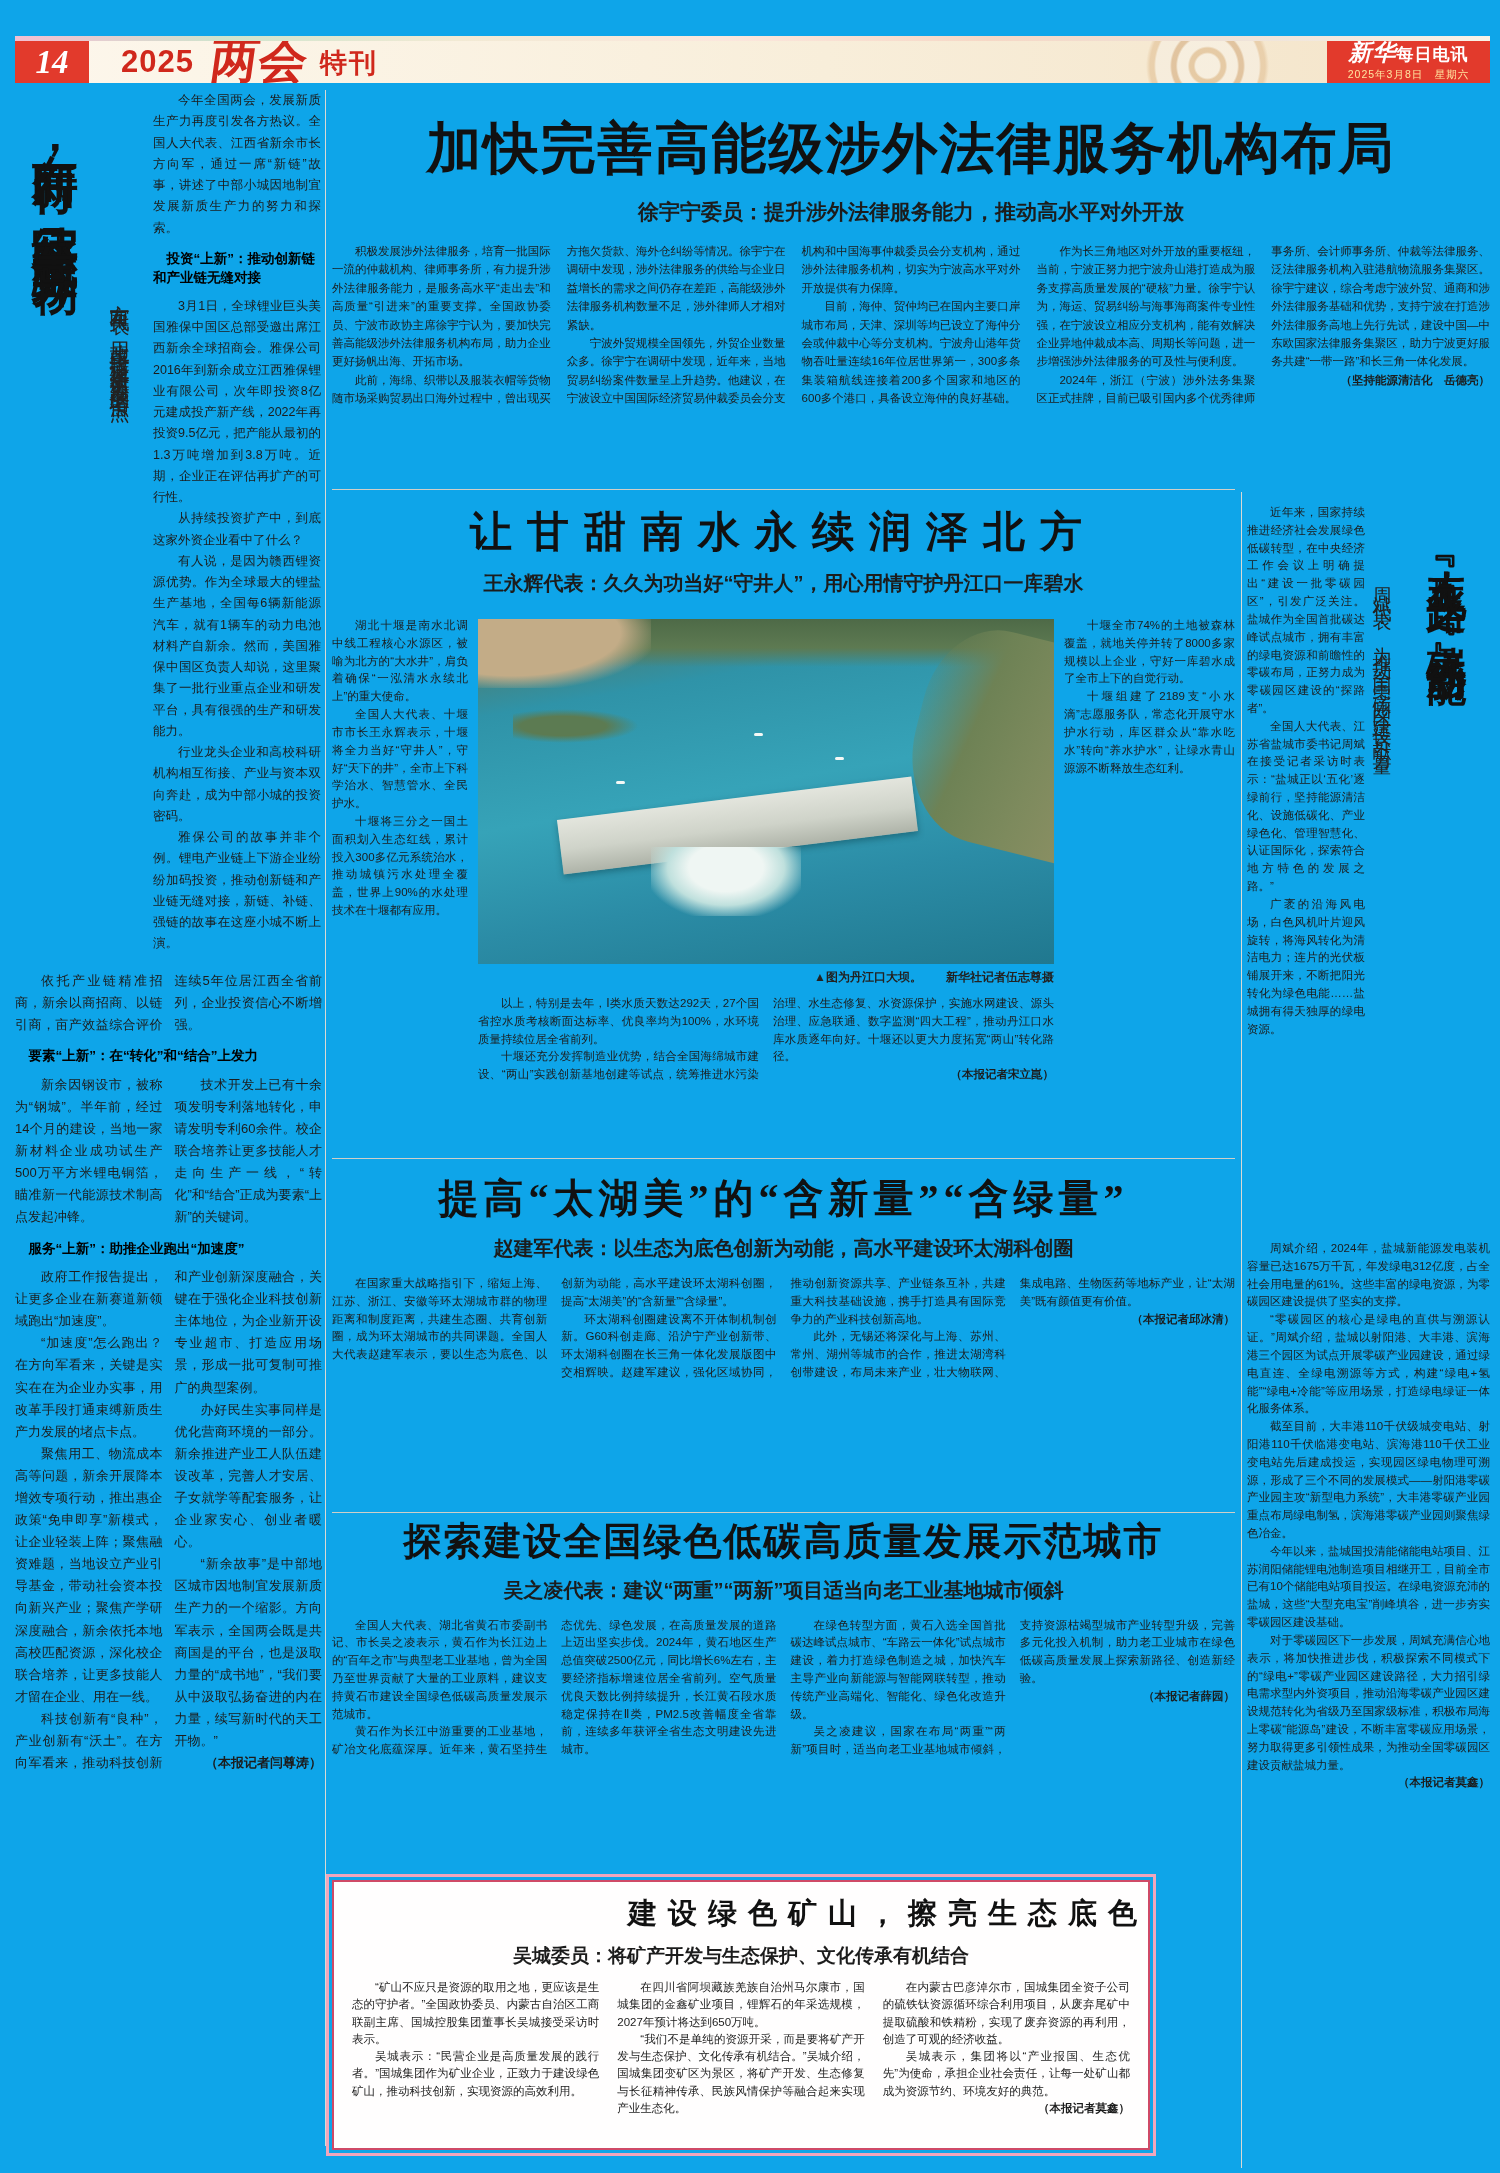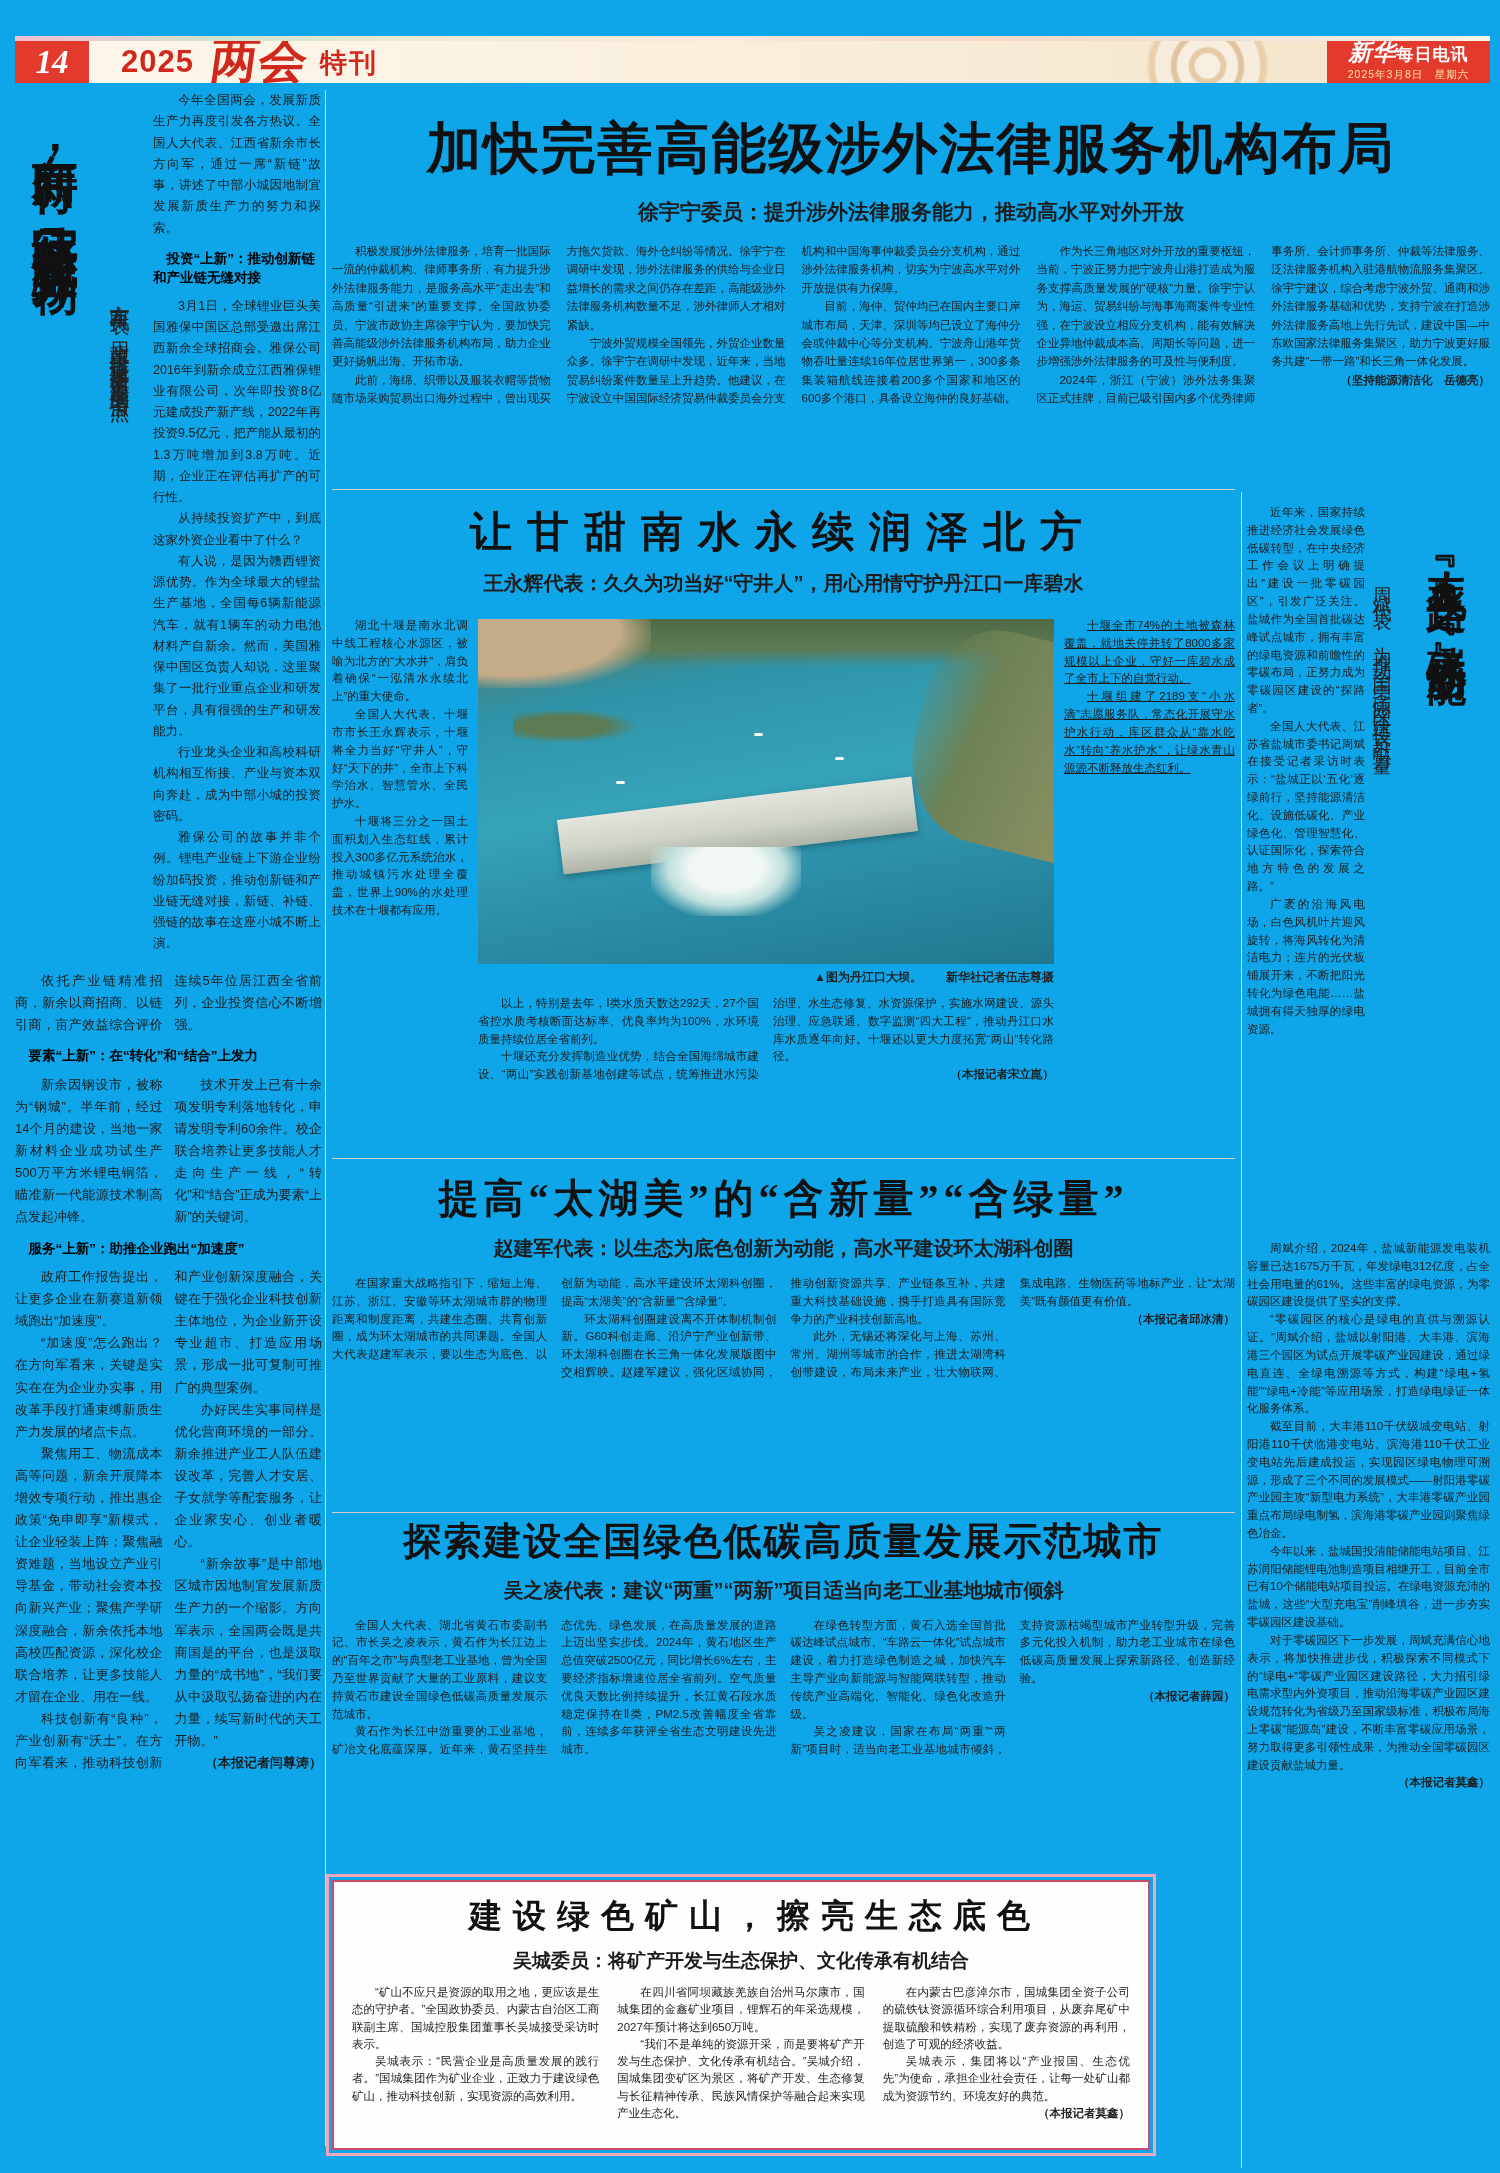--- a/index.html
+++ b/index.html
@@ -44,21 +44,21 @@
   .legal{position:absolute;left:332px;top:90px;width:1158px;height:398px;}
   .legal h1{font-size:55px;line-height:1.2;text-align:center;letter-spacing:2px;margin-top:26px;color:#111;}
   .legal h2{font-size:21px;text-align:center;margin-top:16px;font-weight:700;}
   .legal .body{margin-top:16px;column-count:5;column-gap:16px;height:230px;overflow:hidden;
     font-size:11.5px;line-height:1.6;}
   
   .nanshui{position:absolute;left:332px;top:495px;width:903px;height:655px;}
   .nanshui h1{font-size:42px;line-height:1.2;text-align:center;letter-spacing:15px;margin-top:12px;color:#111;}
   .nanshui h2{font-size:20px;text-align:center;margin-top:13px;font-weight:700;}
   .ns-left{position:absolute;left:0;top:122px;width:136px;height:525px;overflow:hidden;font-size:11.5px;line-height:1.55;}
-  .ns-right{position:absolute;left:732px;top:122px;width:171px;height:528px;overflow:hidden;font-size:11.5px;line-height:1.55;text-decoration:underline;}
+  .ns-right{position:absolute;left:732px;top:122px;width:171px;height:528px;overflow:hidden;font-size:11.5px;line-height:1.55;}
   .photo{position:absolute;left:146px;top:124px;width:576px;height:345px;overflow:hidden;
     background:linear-gradient(170deg,#6f8a60 0%,#4c7d72 8%,#2f93a8 22%,#36a3b8 48%,#2b8ca6 72%,#20788f 100%);}
   .ph-hills{position:absolute;left:0;top:0;width:100%;height:14%;
     background:linear-gradient(180deg,#4e6a47 0%,#5d7a52 60%,rgba(93,122,82,0) 100%);}
   .ph-town{position:absolute;left:0;top:0;width:30%;height:20%;
     background:radial-gradient(ellipse at 20% 20%,#c3ac87 0 55%,rgba(195,172,135,0) 75%);}
   .ph-shore{position:absolute;right:-6%;top:4%;width:30%;height:62%;transform:rotate(14deg);
     background:linear-gradient(100deg,rgba(110,130,85,0) 0%,#6e8255 35%,#7d8a5d 70%,#8a8f63 100%);border-radius:40% 0 0 45%;}
   .ph-dam{position:absolute;left:14%;top:52%;width:62%;height:16%;transform:rotate(-7deg);
     background:linear-gradient(180deg,#e3e5dd 0%,#cfd3c9 55%,#aeb3a8 100%);box-shadow:0 3px 6px rgba(0,40,50,.35);}
@@ -77,21 +77,21 @@
   .mid-art .body{column-count:4;column-gap:14px;overflow:hidden;font-size:11.5px;line-height:1.55;margin-top:13px;}
   .taihu{position:absolute;left:332px;top:1158px;width:903px;height:348px;border-top:1px solid #cfcfc8;}
   .taihu h1{font-size:40px;letter-spacing:5px;margin-top:15px;font-family:Liberation Serif, serif;}
   .taihu .body{height:212px;}
   .huangshi{position:absolute;left:332px;top:1512px;width:903px;height:352px;border-top:1px solid #cfcfc8;}
   .huangshi h1{font-size:38px;letter-spacing:2px;margin-top:5px;}
   .huangshi .body{height:228px;}
   
   .mine{position:absolute;left:332px;top:1880px;width:814px;height:266px;background:#fffefe;
     border:2px solid #cf4a67;outline:3px solid #f0a6bc;outline-offset:3px;}
-  .mine h1{font-size:33px;text-align:center;letter-spacing:11px;margin-top:12px;color:#111;margin-left:28px;}
+  .mine h1{font-size:29px;text-align:right;letter-spacing:11px;margin-top:12px;color:#111;margin-left:28px;}
   .mine h2{font-size:19px;text-align:center;margin-top:9px;font-weight:700;}
   .mine .body{margin:10px 18px 0;column-count:3;column-gap:18px;height:172px;overflow:hidden;
     font-size:11.5px;line-height:1.5;}
   
   .right-block{position:absolute;left:1247px;top:492px;width:243px;height:1676px;}
   .yc-coltop{position:absolute;left:0;top:0;width:118px;height:738px;overflow:hidden;font-size:11.5px;line-height:1.55;margin-top:12px;}
   .yc-subhead{position:absolute;left:124px;top:80px;height:570px;font:400 19px/1.1 "Liberation Sans",sans-serif;letter-spacing:8px;color:#222;}
   .yc-headline{position:absolute;left:161px;top:46px;height:700px;font:700 40px/1.9 "Liberation Serif",serif;
     letter-spacing:4px;color:#111;}
   .yc-lower{position:absolute;left:0;top:748px;width:243px;height:922px;overflow:hidden;font-size:11.5px;line-height:1.55;}

